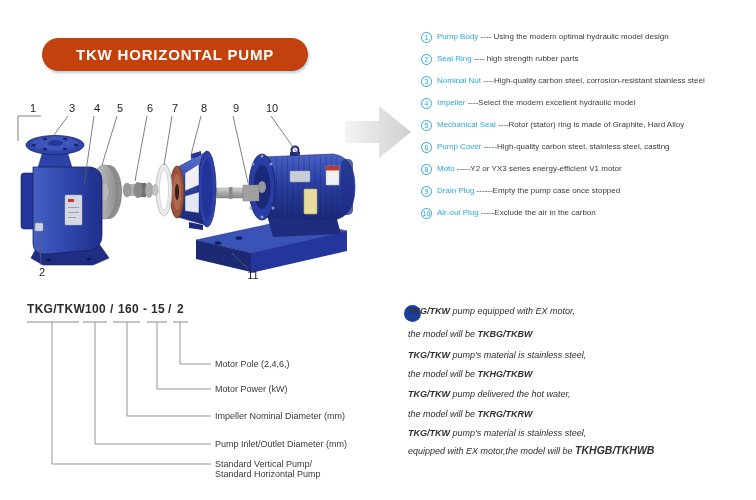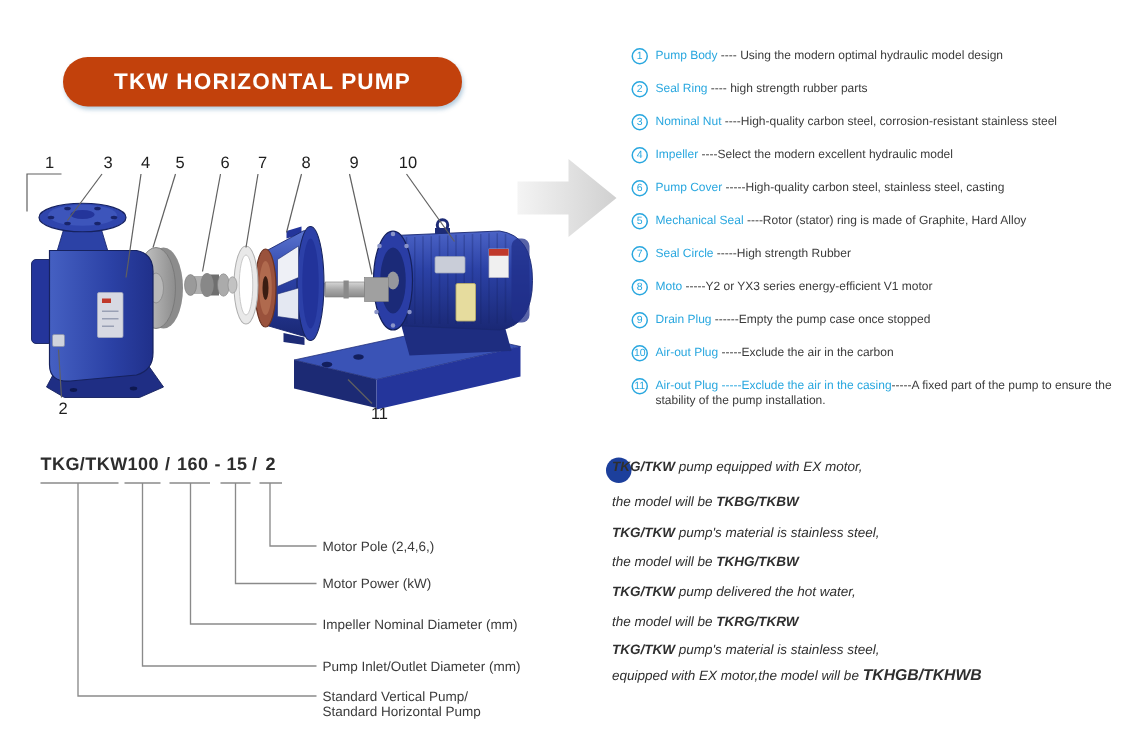--- a/index.html
+++ b/index.html
@@ -220,46 +220,38 @@
     </div>
     <div class="pitem">
       <span class="pnum">3</span>
       <span class="ptext"><span class="pname">Nominal Nut</span><span> ----High-quality carbon steel, corrosion-resistant stainless steel</span></span>
     </div>
     <div class="pitem">
       <span class="pnum">4</span>
       <span class="ptext"><span class="pname">Impeller</span><span> ----Select the modern excellent hydraulic model</span></span>
     </div>
     <div class="pitem">
+      <span class="pnum">5</span>
+      <span class="ptext"><span class="pname">Mechanical Seal</span><span> ----Rotor (stator) ring is made of Graphite, Hard Alloy</span></span>
+    </div>
+    <div class="pitem">
       <span class="pnum">6</span>
       <span class="ptext"><span class="pname">Pump Cover</span><span> -----High-quality carbon steel, stainless steel, casting</span></span>
     </div>
     <div class="pitem">
-      <span class="pnum">5</span>
-      <span class="ptext"><span class="pname">Mechanical Seal</span><span> ----Rotor (stator) ring is made of Graphite, Hard Alloy</span></span>
-    </div>
-    <div class="pitem">
-      <span class="pnum">7</span>
-      <span class="ptext"><span class="pname">Seal Circle</span><span> -----High strength Rubber</span></span>
-    </div>
-    <div class="pitem">
       <span class="pnum">8</span>
       <span class="ptext"><span class="pname">Moto</span><span> -----Y2 or YX3 series energy-efficient V1 motor</span></span>
     </div>
     <div class="pitem">
       <span class="pnum">9</span>
       <span class="ptext"><span class="pname">Drain Plug</span><span> ------Empty the pump case once stopped</span></span>
     </div>
     <div class="pitem">
       <span class="pnum">10</span>
       <span class="ptext"><span class="pname">Air-out Plug</span><span> -----Exclude the air in the carbon</span></span>
-    </div>
-    <div class="pitem">
-      <span class="pnum">11</span>
-      <span class="ptext"><span class="pname">Air-out Plug -----Exclude the air in the casing</span><span>-----A fixed part of the pump to ensure the stability of the pump installation.</span></span>
     </div>
   </div>
 
   <div>
     <span class="mseg" style="left:27px">TKG/TKW</span>
     <span class="mseg" style="left:85px">100</span>
     <span class="mseg" style="left:110px">/</span>
     <span class="mseg" style="left:118px">160</span>
     <span class="mseg" style="left:143px">-</span>
     <span class="mseg" style="left:151px">15</span>

